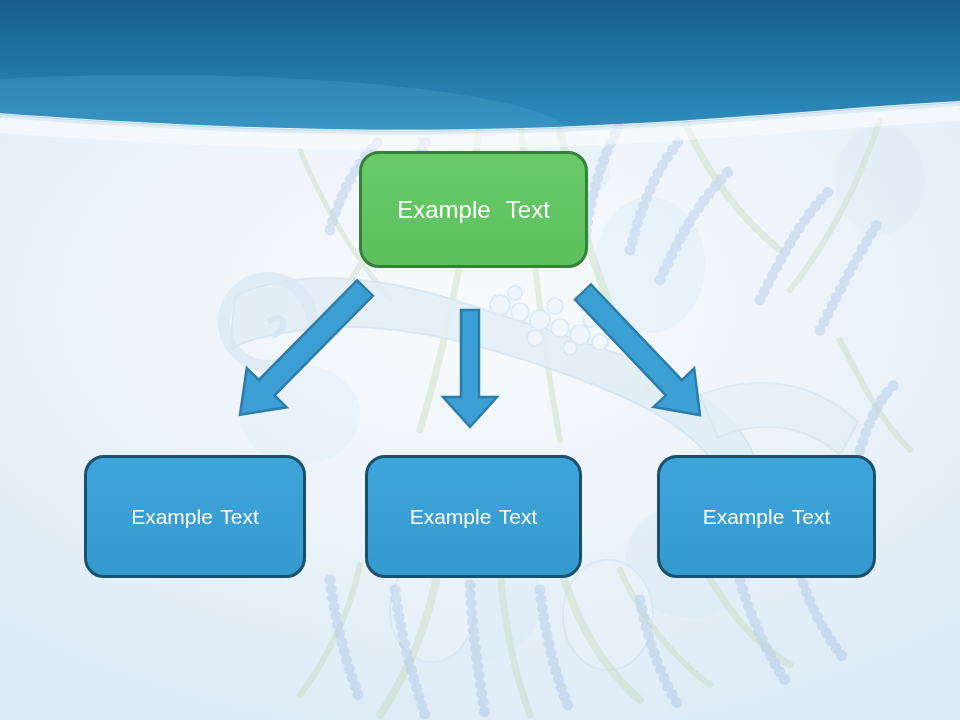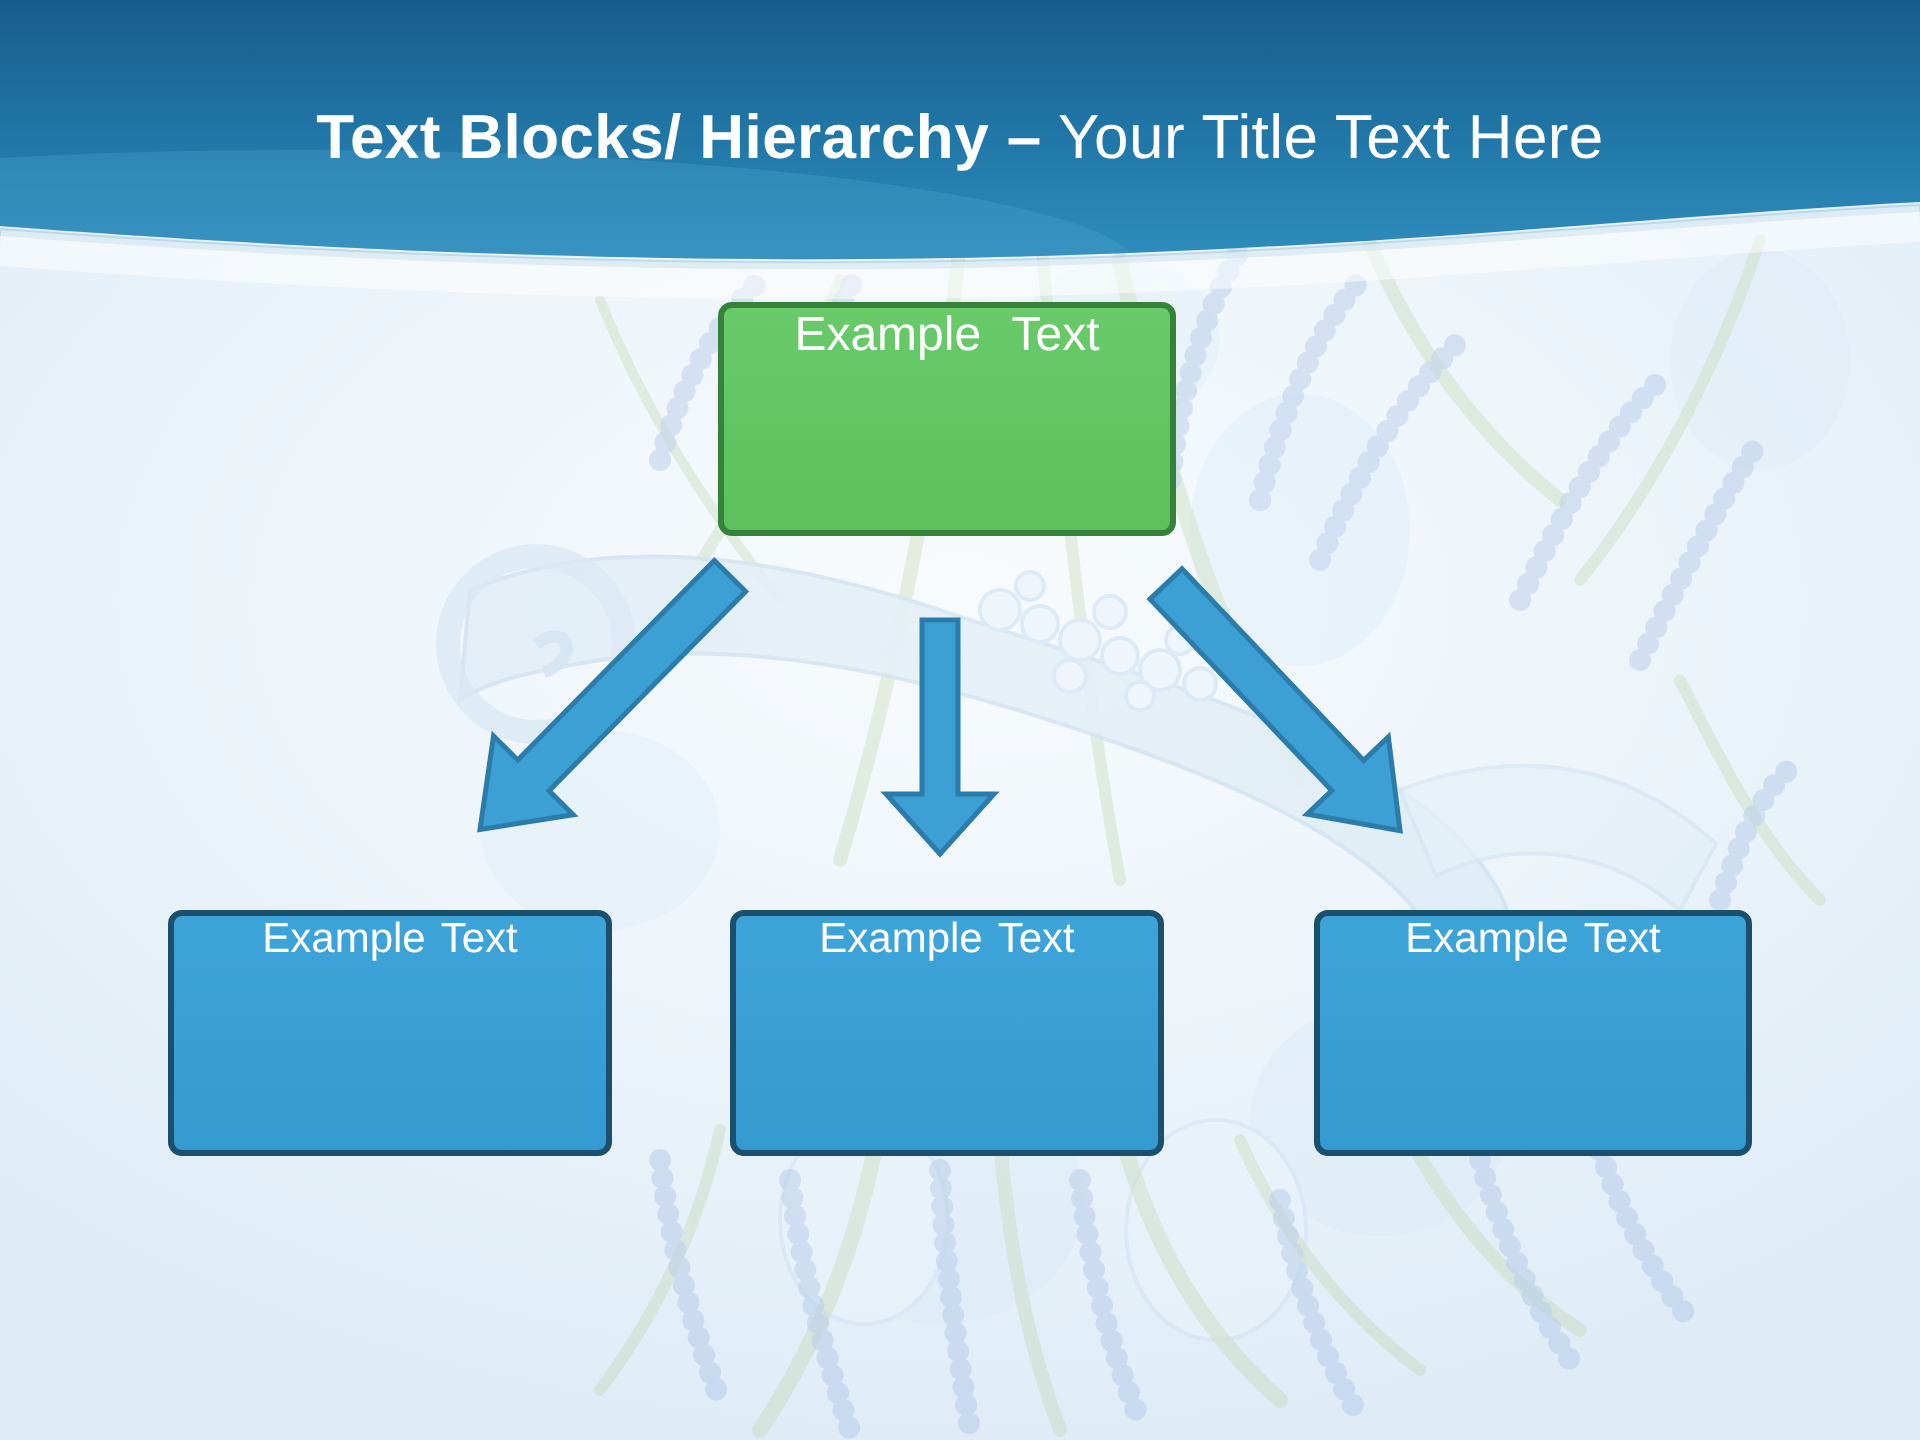--- a/index.html
+++ b/index.html
@@ -18,23 +18,23 @@
     position:absolute;left:0;top:50px;width:100%;
     z-index:3;text-align:center;
     color:#ffffff;font-size:31px;line-height:38px;
     letter-spacing:0.2px;white-space:nowrap;
   }
   .slide-title .t-bold{font-weight:bold;}
   .slide-title .t-reg{font-weight:normal;}
   .arrows{position:absolute;left:0;top:0;z-index:2;}
   .node{
     position:absolute;z-index:3;
-    display:flex;align-items:flex-start;justify-content:center;
+    display:flex;align-items:center;justify-content:center;
     color:#ffffff;text-align:center;
-    border-radius:7px;
+    border-radius:20px;
   }
   .node-root{
     left:359px;top:151px;width:229px;height:117px;
     background:linear-gradient(180deg,#68ca69 0%,#5cc15d 100%);
     border:3px solid #37823b;
     font-size:24px;word-spacing:9px;
   }
   .node-child{
     background:linear-gradient(180deg,#3da4d9 0%,#359ad0 100%);
     border:3px solid #1b4f6e;
@@ -138,24 +138,20 @@
       </clipPath>
     </defs>
     <path d="M0,0 L960,0 L960,101 C840,107 700,123 520,128 C320,134 120,122 0,113 Z" fill="url(#hdrGrad)"></path>
     <g clip-path="url(#bandClip)">
       <ellipse cx="150" cy="135" rx="420" ry="60" fill="#4aa0cc" opacity="0.35"></ellipse>
     </g>
     <path d="M0,113 C120,122 320,134 520,128 C700,123 840,107 960,101" fill="none" stroke="#9fc6dd" stroke-width="4" opacity="0.6" transform="translate(0,3)"></path>
     <path d="M0,113 C120,122 320,134 520,128 C700,123 840,107 960,101" fill="none" stroke="#ffffff" stroke-width="18" opacity="0.5" transform="translate(0,11)"></path>
   </svg>
 
-  <div class="slide-title">
-    <span class="t-bold">Text Blocks/ Hierarchy –</span>
-    <span class="t-reg">Your Title Text Here</span>
-  </div>
 
   <svg class="arrows" width="960" height="720" viewBox="0 0 960 720" aria-hidden="true">
     <g fill="#3da0d4" stroke="#2b7cab" stroke-width="2.5" stroke-linejoin="miter">
       <polygon points="-11,0 11,0 11,140 28,140 0,178 -28,140 -11,140" transform="translate(365,288) rotate(44.6)"></polygon>
       <polygon points="-9,0 9,0 9,87 27,87 0,117 -27,87 -9,87" transform="translate(470,310)"></polygon>
       <polygon points="-11,0 11,0 11,132 28,132 0,170 -28,132 -11,132" transform="translate(583,292) rotate(-43.5)"></polygon>
     </g>
   </svg>
 
   <div class="node node-root">

